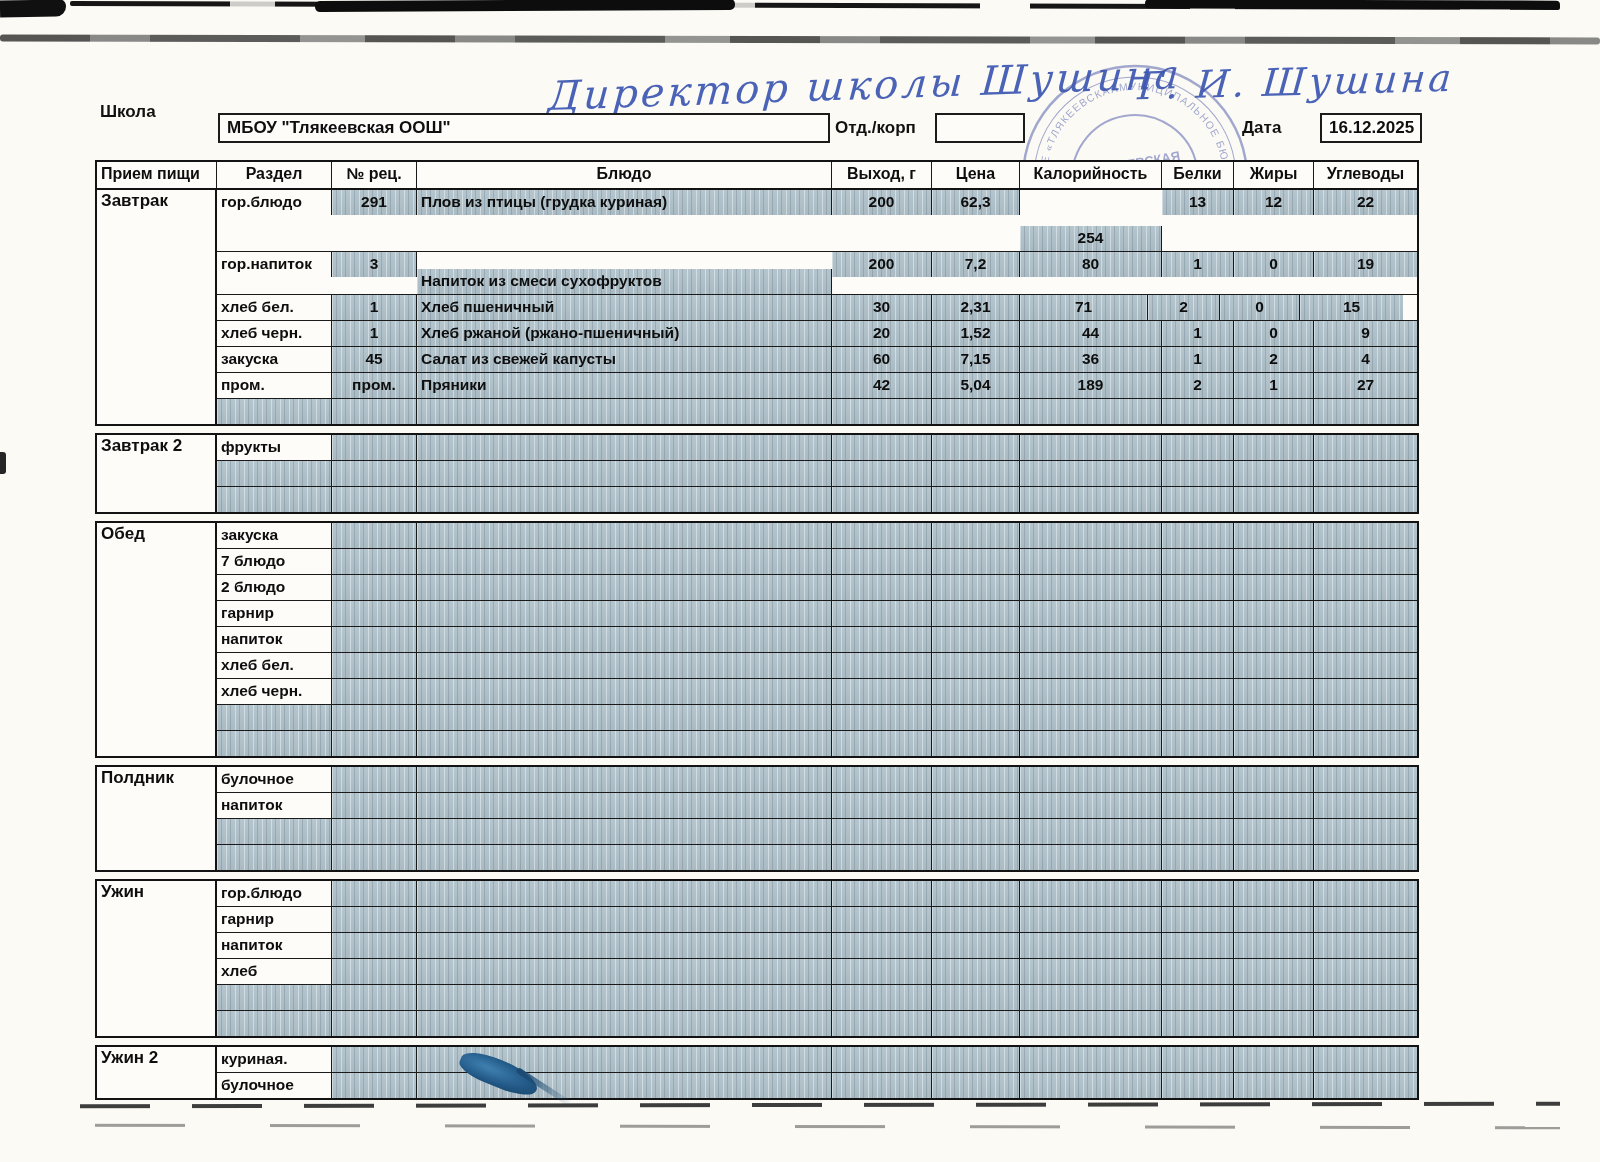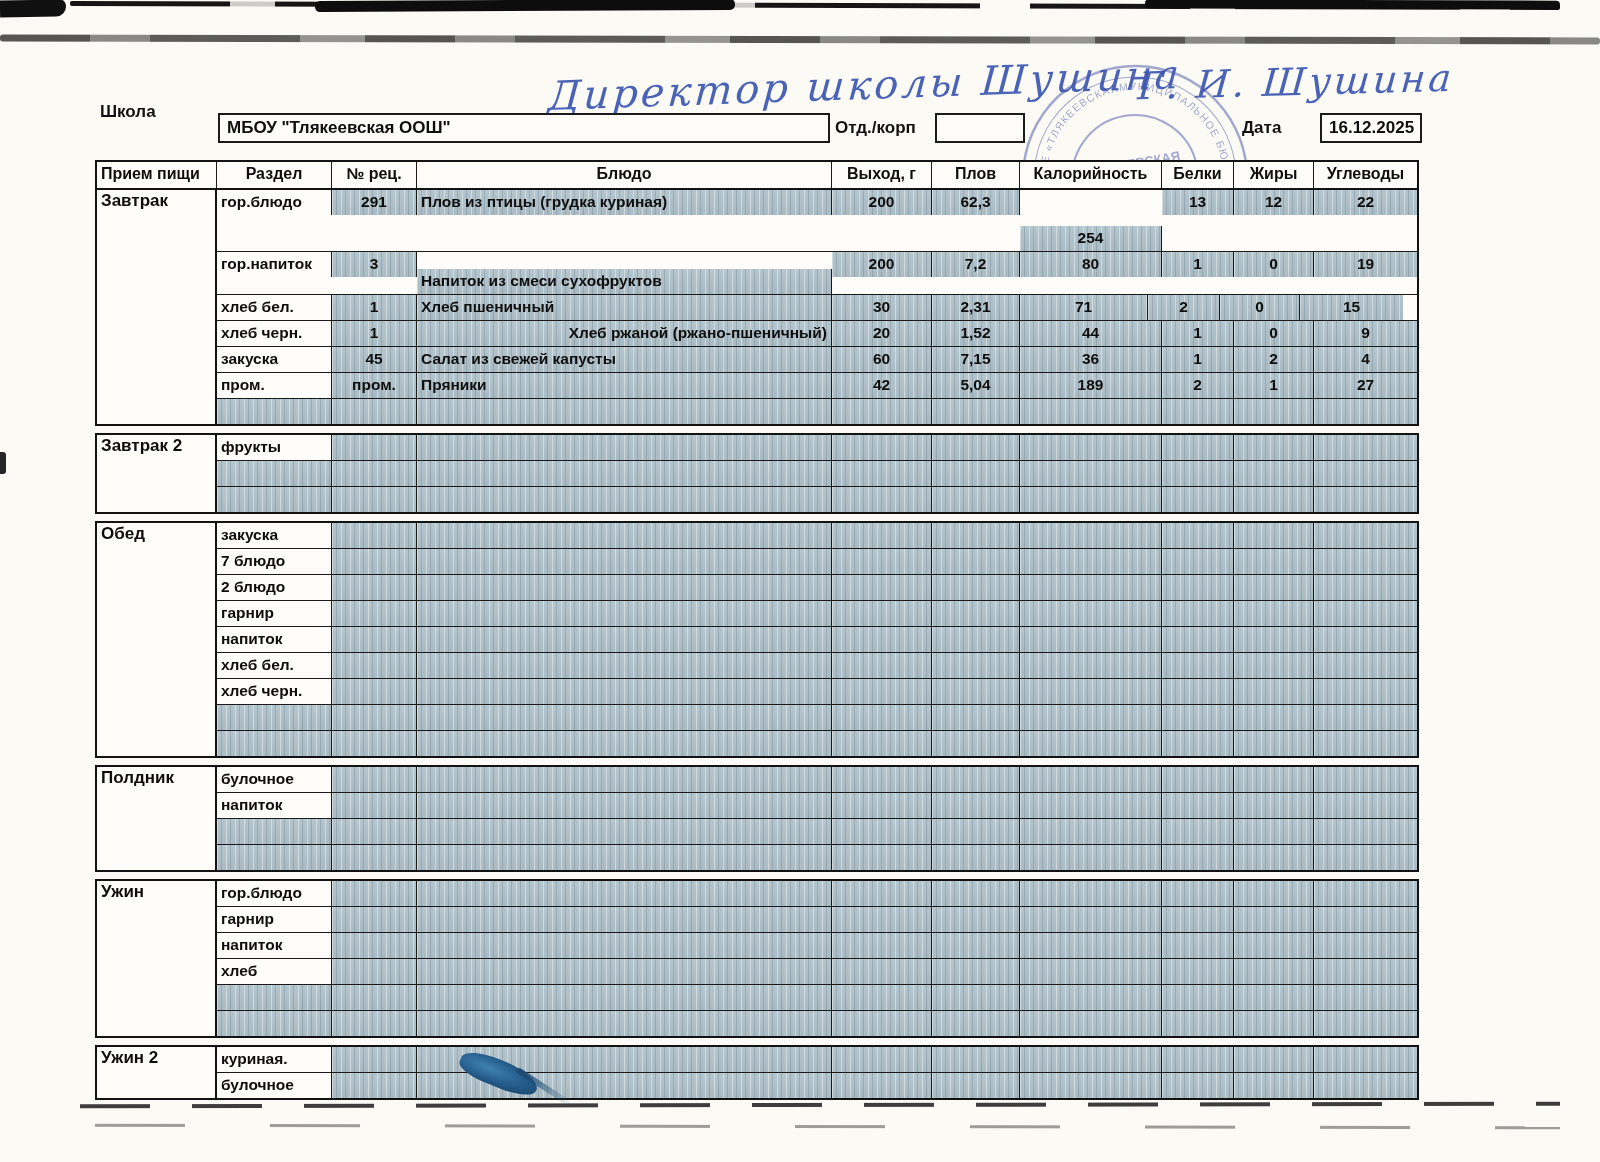--- a/index.html
+++ b/index.html
@@ -143,21 +143,21 @@
   <text x="120" y="146" text-anchor="middle" font-size="10" fill="#4b57a9">1031633204</text>
 </svg>
 
 <div class="menu-table">
     <div class="hrow">
       <div class="cell head" style="width: 120px; text-align: left;">Прием пищи</div>
       <div class="cell head" style="width: 115px;">Раздел</div>
       <div class="cell head" style="width: 85px;">№ рец.</div>
       <div class="cell head" style="width: 415px;">Блюдо</div>
       <div class="cell head" style="width: 100px;">Выход, г</div>
-      <div class="cell head" style="width: 88px;">Плов</div>
+      <div class="cell head" style="width: 88px;">Цена</div>
       <div class="cell head" style="width: 142px;">Калорийность</div>
       <div class="cell head" style="width: 72px;">Белки</div>
       <div class="cell head" style="width: 80px;">Жиры</div>
       <div class="cell head" style="width: 103px;">Углеводы</div>
     </div>
     <div class="section">
       <div class="meal-cell" style="width: 120px;">Завтрак</div>
       <div class="rows">
         <div class="trow">
           <div class="cell plain" style="width: 115px; text-align: left;">гор.блюдо</div>
@@ -188,21 +188,21 @@
           <div class="cell striped" style="width: 100px; text-align: center;">30</div>
           <div class="cell striped" style="width: 88px; text-align: center;">2,31</div>
           <div class="cell striped" style="width: 128px; text-align: center;">71</div>
           <div class="cell striped" style="width: 72px; text-align: center;">2</div>
           <div class="cell striped" style="width: 80px; text-align: center;">0</div>
           <div class="cell striped" style="width: 103px; text-align: center;">15</div>
         </div>
         <div class="trow">
           <div class="cell plain" style="width: 115px; text-align: left;">хлеб черн.</div>
           <div class="cell striped" style="width: 85px; text-align: center;">1</div>
-          <div class="cell striped" style="width: 415px; text-align: right;">Хлеб ржаной (ржано-пшеничный)</div>
+          <div class="cell striped" style="width: 415px; text-align: left;">Хлеб ржаной (ржано-пшеничный)</div>
           <div class="cell striped" style="width: 100px; text-align: center;">20</div>
           <div class="cell striped" style="width: 88px; text-align: center;">1,52</div>
           <div class="cell striped" style="width: 142px; text-align: center;">44</div>
           <div class="cell striped" style="width: 72px; text-align: center;">1</div>
           <div class="cell striped" style="width: 80px; text-align: center;">0</div>
           <div class="cell striped" style="width: 103px; text-align: center;">9</div>
         </div>
         <div class="trow">
           <div class="cell plain" style="width: 115px; text-align: left;">закуска</div>
           <div class="cell striped" style="width: 85px; text-align: center;">45</div>

